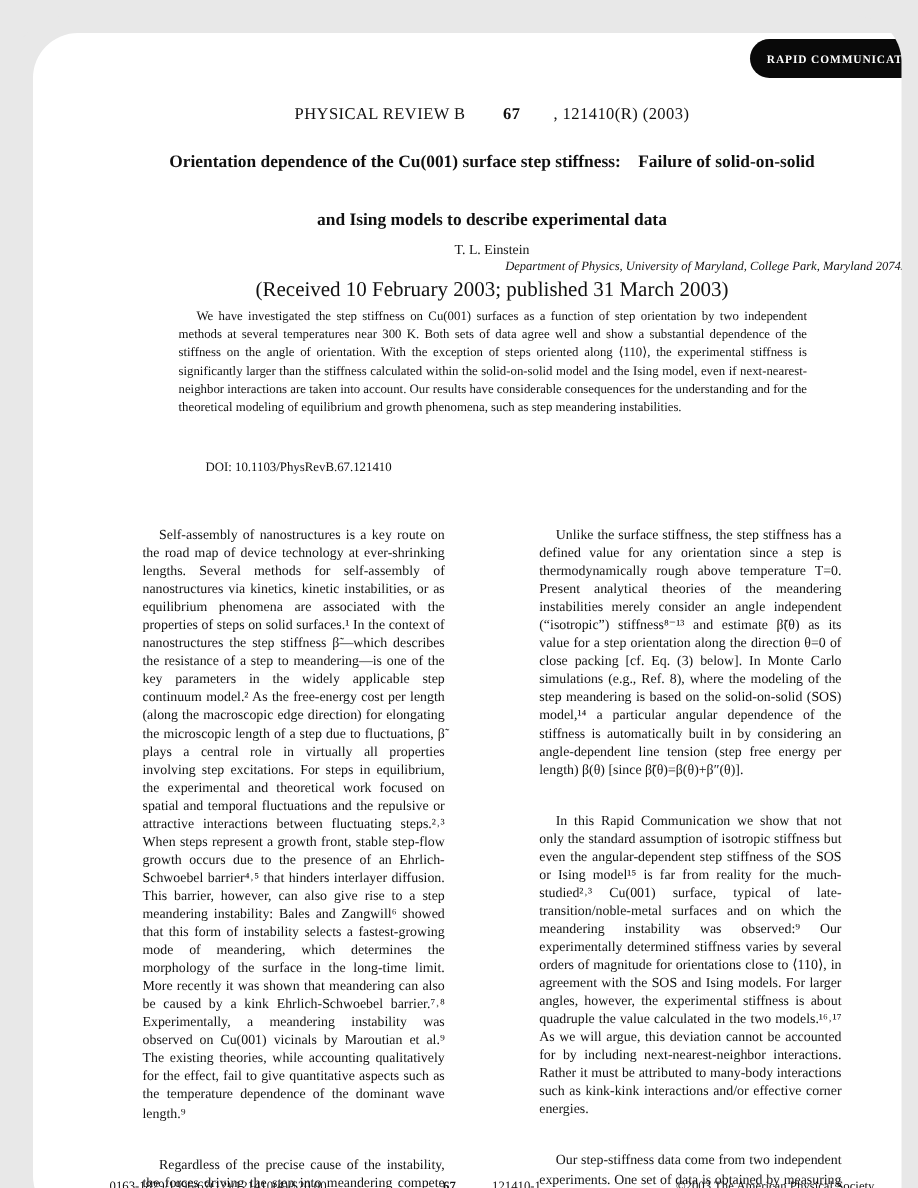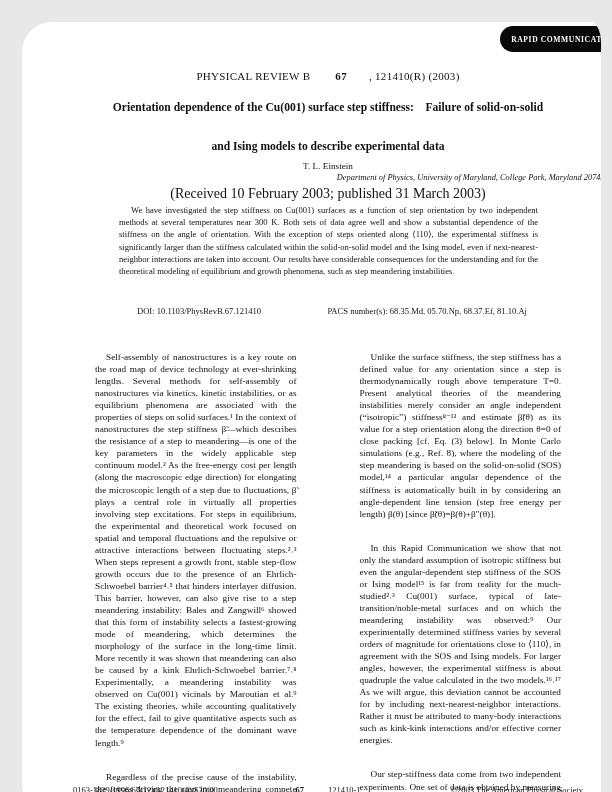--- a/index.html
+++ b/index.html
@@ -159,21 +159,20 @@
   </div>
 
   <div class="author-2">T. L. Einstein</div>
   <div class="affil-2">Department of Physics, University of Maryland, College Park, Maryland 20742-4111</div>
   <div class="received-line">(Received 10 February 2003; published 31 March 2003)</div>
 
   <div class="abstract">We have investigated the step stiffness on Cu(001) surfaces as a function of step orientation by two independent methods at several temperatures near 300 K. Both sets of data agree well and show a substantial dependence of the stiffness on the angle of orientation. With the exception of steps oriented along ⟨110⟩, the experimental stiffness is significantly larger than the stiffness calculated within the solid-on-solid model and the Ising model, even if next-nearest-neighbor interactions are taken into account. Our results have considerable consequences for the understanding and for the theoretical modeling of equilibrium and growth phenomena, such as step meandering instabilities.</div>
 
   <div class="doi-pacs">
     <span class="doi">DOI: 10.1103/PhysRevB.67.121410</span>
-    <span class="pacs">PACS number(s): 68.35.Md, 05.70.Np, 68.37.Ef, 81.10.Aj</span>
   </div>
 
   <div class="body-columns">
     <div class="col">
       <p>Self-assembly of nanostructures is a key route on the road map of device technology at ever-shrinking lengths. Several methods for self-assembly of nanostructures via kinetics, kinetic instabilities, or as equilibrium phenomena are associated with the properties of steps on solid surfaces.¹ In the context of nanostructures the step stiffness β̃—which describes the resistance of a step to meandering—is one of the key parameters in the widely applicable step continuum model.² As the free-energy cost per length (along the macroscopic edge direction) for elongating the microscopic length of a step due to fluctuations, β̃ plays a central role in virtually all properties involving step excitations. For steps in equilibrium, the experimental and theoretical work focused on spatial and temporal fluctuations and the repulsive or attractive interactions between fluctuating steps.²˒³ When steps represent a growth front, stable step-flow growth occurs due to the presence of an Ehrlich-Schwoebel barrier⁴˒⁵ that hinders interlayer diffusion. This barrier, however, can also give rise to a step meandering instability: Bales and Zangwill⁶ showed that this form of instability selects a fastest-growing mode of meandering, which determines the morphology of the surface in the long-time limit. More recently it was shown that meandering can also be caused by a kink Ehrlich-Schwoebel barrier.⁷˒⁸ Experimentally, a meandering instability was observed on Cu(001) vicinals by Maroutian et al.⁹ The existing theories, while accounting qualitatively for the effect, fail to give quantitative aspects such as the temperature dependence of the dominant wave length.⁹</p>
       <p>Regardless of the precise cause of the instability, the forces driving the step into meandering compete against diffusion currents tending to smooth out gradients in the chemical potential μ along steps. The chemical potential is the product of β̃ and the curvature κ. Thus, it is the stiffness that keeps deviations from the mean direction low. For steps in equilibrium, such as on vicinal surfaces in the absence of growth, the stiffness determines the magnitude of the equilibrium fluctuations of steps and thereby the fluctuations in the terrace-width distribution.</p>
     </div>
     <div class="col">
       <p>Unlike the surface stiffness, the step stiffness has a defined value for any orientation since a step is thermodynamically rough above temperature T=0. Present analytical theories of the meandering instabilities merely consider an angle independent (“isotropic”) stiffness⁸⁻¹³ and estimate β̃(θ) as its value for a step orientation along the direction θ=0 of close packing [cf. Eq. (3) below]. In Monte Carlo simulations (e.g., Ref. 8), where the modeling of the step meandering is based on the solid-on-solid (SOS) model,¹⁴ a particular angular dependence of the stiffness is automatically built in by considering an angle-dependent line tension (step free energy per length) β(θ) [since β̃(θ)=β(θ)+β″(θ)].</p>
       <p>In this Rapid Communication we show that not only the standard assumption of isotropic stiffness but even the angular-dependent step stiffness of the SOS or Ising model¹⁵ is far from reality for the much-studied²˒³ Cu(001) surface, typical of late-transition/noble-metal surfaces and on which the meandering instability was observed:⁹ Our experimentally determined stiffness varies by several orders of magnitude for orientations close to ⟨110⟩, in agreement with the SOS and Ising models. For larger angles, however, the experimental stiffness is about quadruple the value calculated in the two models.¹⁶˒¹⁷ As we will argue, this deviation cannot be accounted for by including next-nearest-neighbor interactions. Rather it must be attributed to many-body interactions such as kink-kink interactions and/or effective corner energies.</p>

